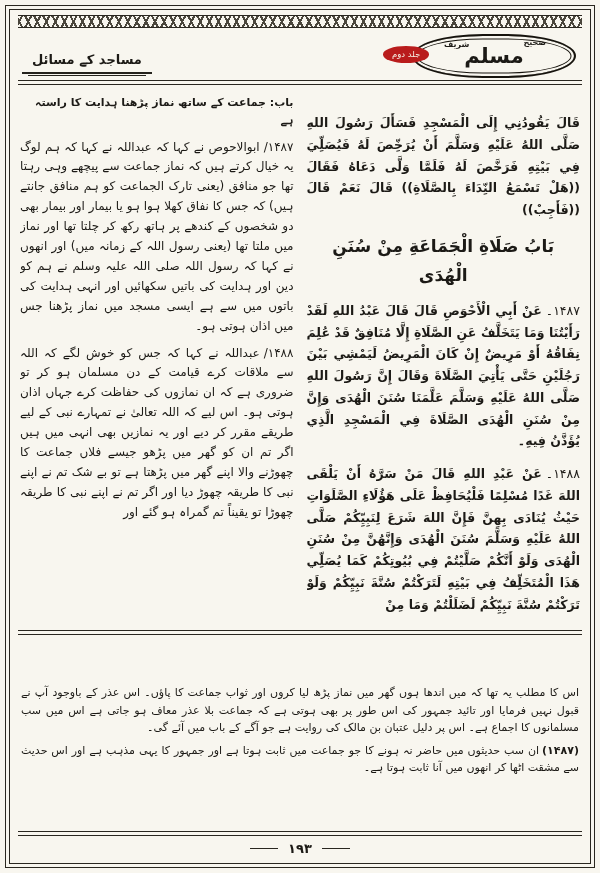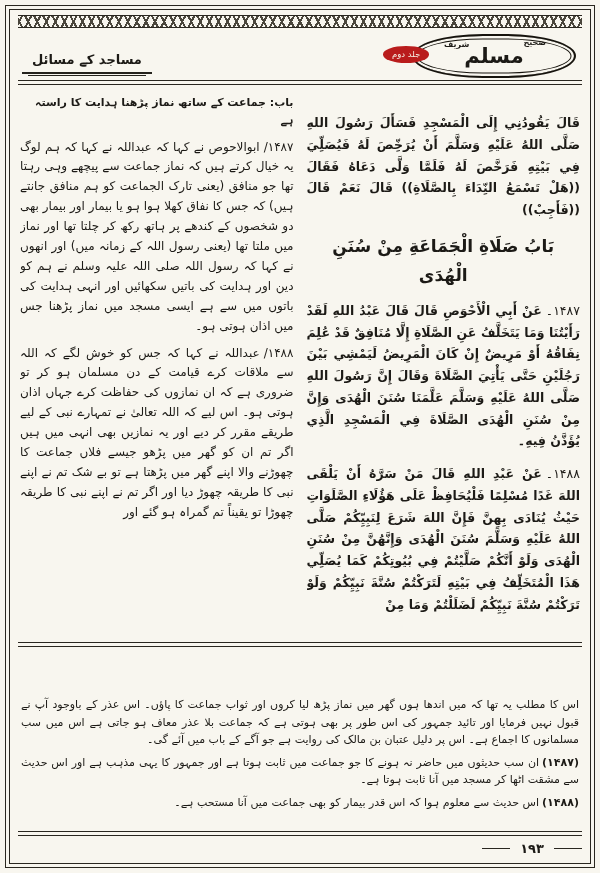--- a/index.html
+++ b/index.html
@@ -83,27 +83,27 @@
   }
   .col-urdu{font-size:12px;line-height:1.66;}
   .col-urdu p{margin:0 0 7px;}
   .urdu-heading{
     font-weight:bold;font-size:11px;margin:2px 0 7px;text-align:right;
   }
   .hnum{font-weight:normal;padding-left:4px;}
   .footnotes{
     height:134px;overflow:hidden;direction:rtl;
     text-align:justify;font-size:11px;line-height:1.6;
-    padding:5px 3px 0;
+    padding:5px 3px 12px;
     margin-top:43px;
   }
   .fn{margin:0 0 5px;}
   .fn b{font-weight:bold;padding-left:3px;}
   .pagenum-row{
-    height:22px;display:flex;align-items:center;gap:10px;
+    height:22px;display:flex;align-items:center;justify-content:center;gap:10px;
   }
   .pn-dash{width:28px;border-top:1.3px solid #2a2720;height:0;}
   .pagenum{font-size:13px;font-weight:bold;}
 </style>
 </head>
 <body>
 
 <div class="sheet">
   <div class="frame-outer">
     <div class="frame-inner">
@@ -140,22 +140,21 @@
           <p><span class="hnum">۱۴۸۷/</span><span>ابوالاحوص نے کہا کہ عبداللہ نے کہا کہ ہم لوگ یہ خیال کرتے ہیں کہ نماز جماعت سے پیچھے وہی رہتا تھا جو منافق (یعنی تارک الجماعت کو ہم منافق جانتے ہیں) کہ جس کا نفاق کھلا ہوا ہو یا بیمار اور بیمار بھی دو شخصوں کے کندھے پر ہاتھ رکھ کر چلتا تھا اور نماز میں ملتا تھا (یعنی رسول اللہ کے زمانہ میں) اور انھوں نے کہا کہ رسول اللہ صلی اللہ علیہ وسلم نے ہم کو دین اور ہدایت کی باتیں سکھائیں اور انہی ہدایت کی باتوں میں سے ہے ایسی مسجد میں نماز پڑھنا جس میں اذان ہوتی ہو۔</span></p>
           <p><span class="hnum">۱۴۸۸/</span><span>عبداللہ نے کہا کہ جس کو خوش لگے کہ اللہ سے ملاقات کرے قیامت کے دن مسلمان ہو کر تو ضروری ہے کہ ان نمازوں کی حفاظت کرے جہاں اذان ہوتی ہو۔ اس لیے کہ اللہ تعالیٰ نے تمہارے نبی کے لیے طریقے مقرر کر دیے اور یہ نمازیں بھی انہی میں ہیں اگر تم ان کو گھر میں پڑھو جیسے فلاں جماعت کا چھوڑنے والا اپنے گھر میں پڑھتا ہے تو بے شک تم نے اپنے نبی کا طریقہ چھوڑ دیا اور اگر تم نے اپنے نبی کا طریقہ چھوڑا تو یقیناً تم گمراہ ہو گئے اور</span></p>
         </section>
 
       </div>
 
       <div class="dbl-rule"></div>
 
       <div class="footnotes">
         <p class="fn"><span>اس کا مطلب یہ تھا کہ میں اندھا ہوں گھر میں نماز پڑھ لیا کروں اور ثواب جماعت کا پاؤں۔ اس عذر کے باوجود آپ نے قبول نہیں فرمایا اور تائید جمہور کی اس طور پر بھی ہوتی ہے کہ جماعت بلا عذر معاف ہو جاتی ہے اس میں سب مسلمانوں کا اجماع ہے۔ اس پر دلیل عتبان بن مالک کی روایت ہے جو آگے کے باب میں آئے گی۔</span></p>
-        <p class="fn"><b>(۱۴۸۷)</b><span>ان سب حدیثوں میں حاضر نہ ہونے کا جو جماعت میں ثابت ہوتا ہے اور جمہور کا یہی مذہب ہے اور اس حدیث سے مشقت اٹھا کر مسجد میں آنا ثابت ہوتا ہے۔</span></p>
-        <p class="fn"><b>(۱۴۸۸)</b><span>اس حدیث سے معلوم ہوا کہ اس قدر بیمار کو بھی جماعت میں آنا مستحب ہے۔</span></p>
+        <p class="fn"><b>(۱۴۸۷)</b><span>ان سب حدیثوں میں حاضر نہ ہونے کا جو جماعت میں ثابت ہوتا ہے اور جمہور کا یہی مذہب ہے اور اس حدیث سے مشقت اٹھا کر انھوں میں آنا ثابت ہوتا ہے۔</span></p>
       </div>
 
       <div class="dbl-rule"></div>
 
       <div class="pagenum-row">
         <span class="pn-dash"></span>
         <span class="pagenum">۱۹۳</span>
         <span class="pn-dash"></span>
       </div>
 

